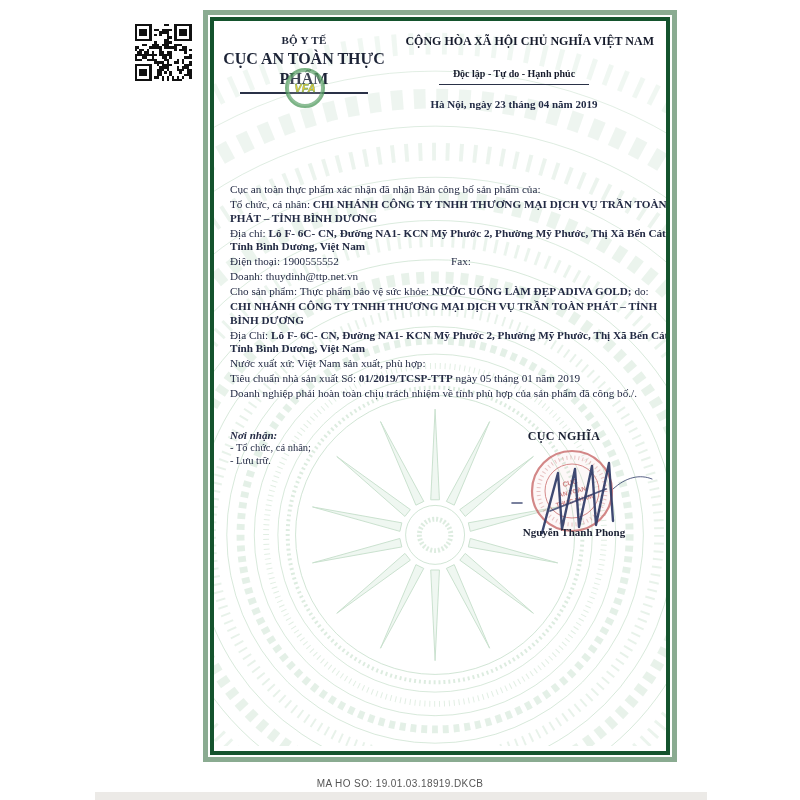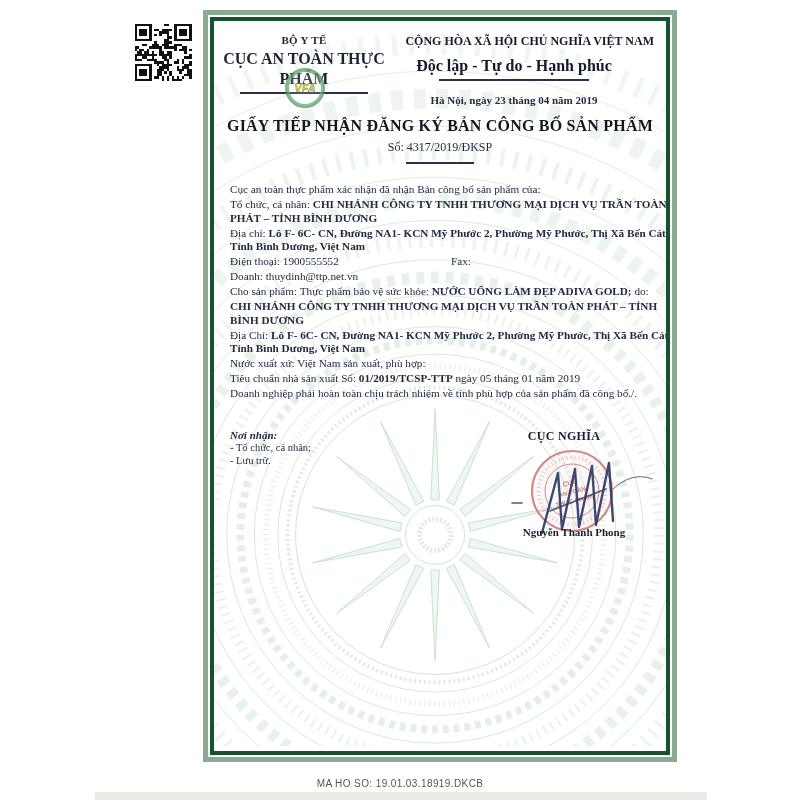--- a/index.html
+++ b/index.html
@@ -22,21 +22,21 @@
   .content{position:absolute;inset:0;}
   .content > div{position:absolute;}
   
   .hdr-left{left:5px;top:13px;width:170px;text-align:center;line-height:1.25;}
   .hdr-left .ministry{font-size:11px;font-weight:bold;color:#1c2336;letter-spacing:.3px;}
   .hdr-left .department{font-size:16px;font-weight:bold;color:#1c2336;margin-top:1px;}
   .hdr-left .rule{width:128px;height:2px;background:#2a3147;margin:3px auto 0;}
   #logo{position:absolute;left:63px;top:32px;width:46px;height:44px;}
   .hdr-right{left:160px;top:13px;width:280px;text-align:center;line-height:1.25;}
   .hdr-right .nation{font-size:12px;font-weight:bold;color:#151a2b;text-align:right;}
-  .hdr-right .motto{font-size:16px;font-weight:bold;color:#151a2b;margin-top:7px;}
+  .hdr-right .motto{font-size:10px;font-weight:bold;color:#151a2b;margin-top:19px;}
   .hdr-right .rule{width:150px;height:1.5px;background:#2a3147;margin:3px auto 0;}
   .hdr-right .dateline{font-size:11px;font-weight:600;color:#222b45;margin-top:13px;}
   
   .title-block{left:0;top:96px;width:100%;text-align:center;}
   .title-main{font-size:16px;font-weight:bold;color:#141722;letter-spacing:.2px;}
   .title-number{font-size:12px;color:#232a44;margin-top:5px;}
   .title-rule{width:68px;height:2px;background:#2a3147;margin:7px auto 0;}
   
   .body-block{left:16px;top:162px;width:442px;}
   .body-block p{
@@ -298,25 +298,20 @@
         </svg>
       </div>
 
       <div class="hdr-right">
         <div class="nation">CỘNG HÒA XÃ HỘI CHỦ NGHĨA VIỆT NAM</div>
         <div class="motto">Độc lập - Tự do - Hạnh phúc</div>
         <div class="rule"></div>
         <div class="dateline">Hà Nội, ngày 23 tháng 04 năm 2019</div>
       </div>
 
-      <div class="title-block">
-        <div class="title-main">GIẤY TIẾP NHẬN ĐĂNG KÝ BẢN CÔNG BỐ SẢN PHẨM</div>
-        <div class="title-number">Số: 4317/2019/ĐKSP</div>
-        <div class="title-rule"></div>
-      </div>
 
       <div class="body-block">
           <p><span>Cục an toàn thực phẩm xác nhận đã nhận Bản công bố sản phẩm của:</span></p>
           <p><span>Tổ chức, cá nhân: </span><span class="b">CHI NHÁNH CÔNG TY TNHH THƯƠNG MẠI DỊCH VỤ TRẦN TOÀN PHÁT – TỈNH BÌNH DƯƠNG</span></p>
           <p><span>Địa chỉ: </span><span class="b">Lô F- 6C- CN, Đường NA1- KCN Mỹ Phước 2, Phường Mỹ Phước, Thị Xã Bến Cát, Tỉnh Bình Dương, Việt Nam</span></p>
           <p><span>Điện thoại: 1900555552</span><span class="seg-gap">Fax:</span></p>
           <p><span>Doanh: thuydinh@ttp.net.vn</span></p>
           <p><span>Cho sản phẩm: Thực phẩm bảo vệ sức khỏe: </span><span class="b">NƯỚC UỐNG LÀM ĐẸP ADIVA GOLD;</span><span> do:</span></p>
           <p><span class="b">CHI NHÁNH CÔNG TY TNHH THƯƠNG MẠI DỊCH VỤ TRẦN TOÀN PHÁT – TỈNH BÌNH DƯƠNG</span></p>
           <p><span>Địa Chỉ: </span><span class="b">Lô F- 6C- CN, Đường NA1- KCN Mỹ Phước 2, Phường Mỹ Phước, Thị Xã Bến Cát, Tỉnh Bình Dương, Việt Nam</span></p>

